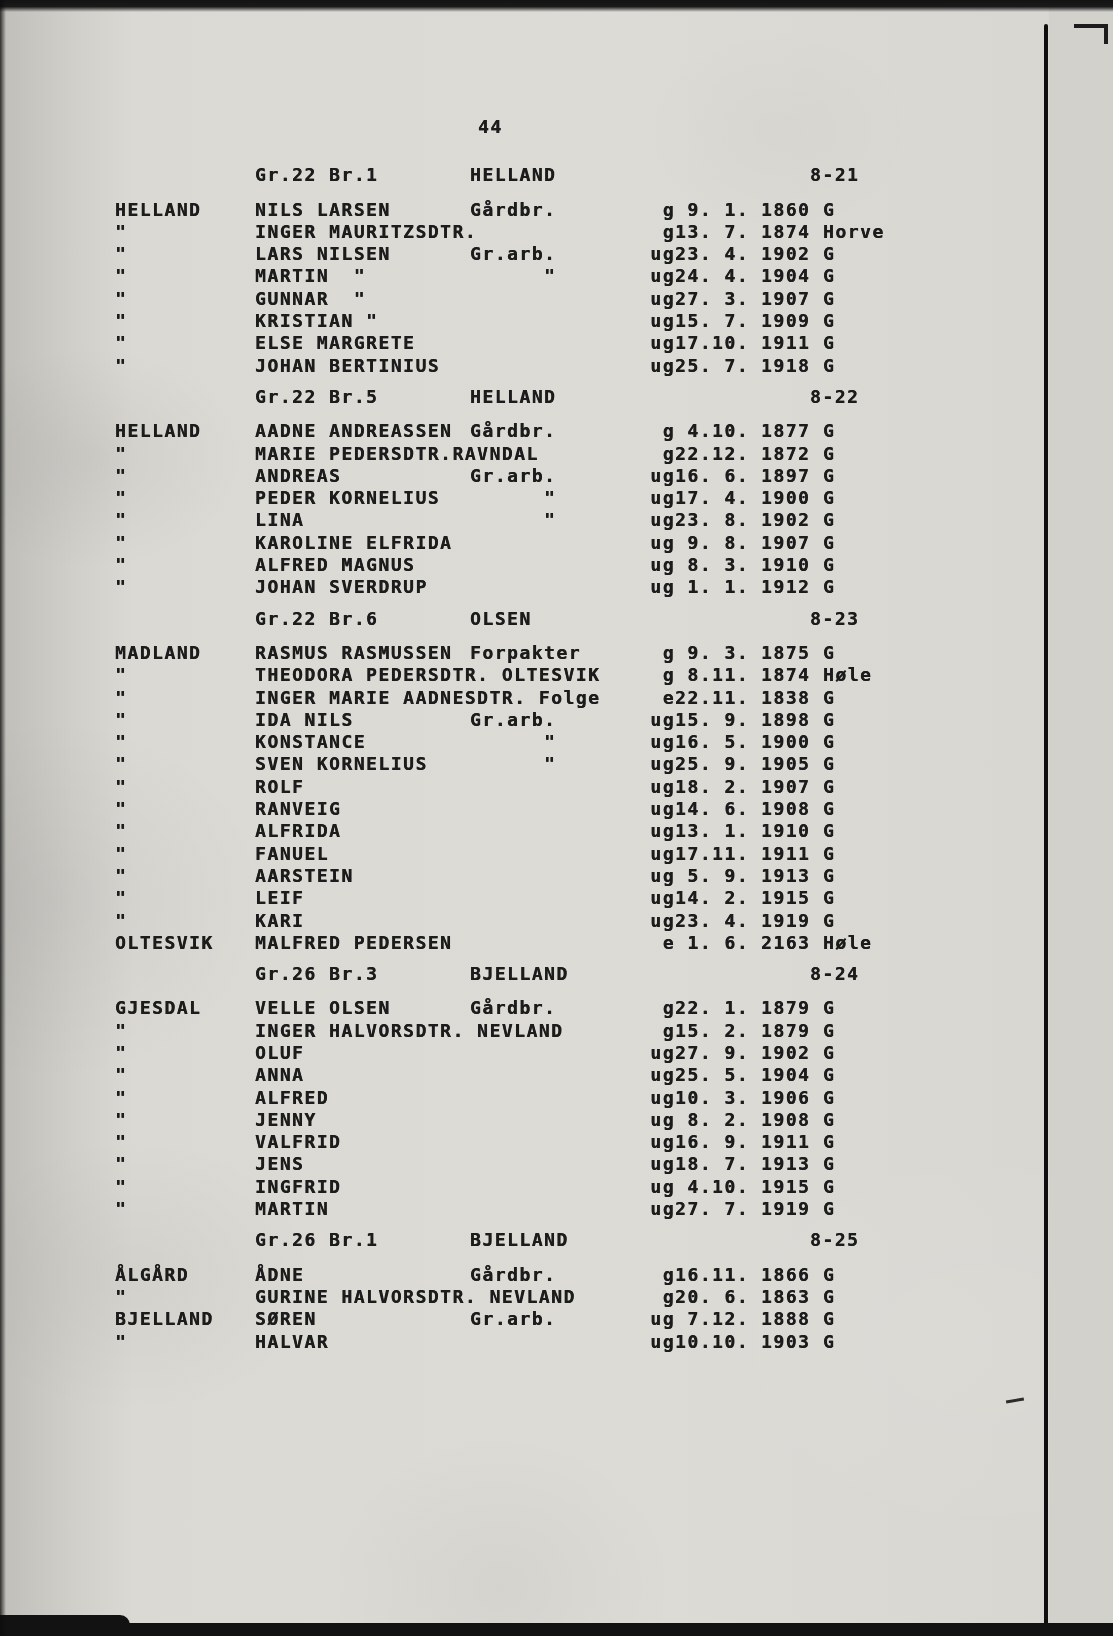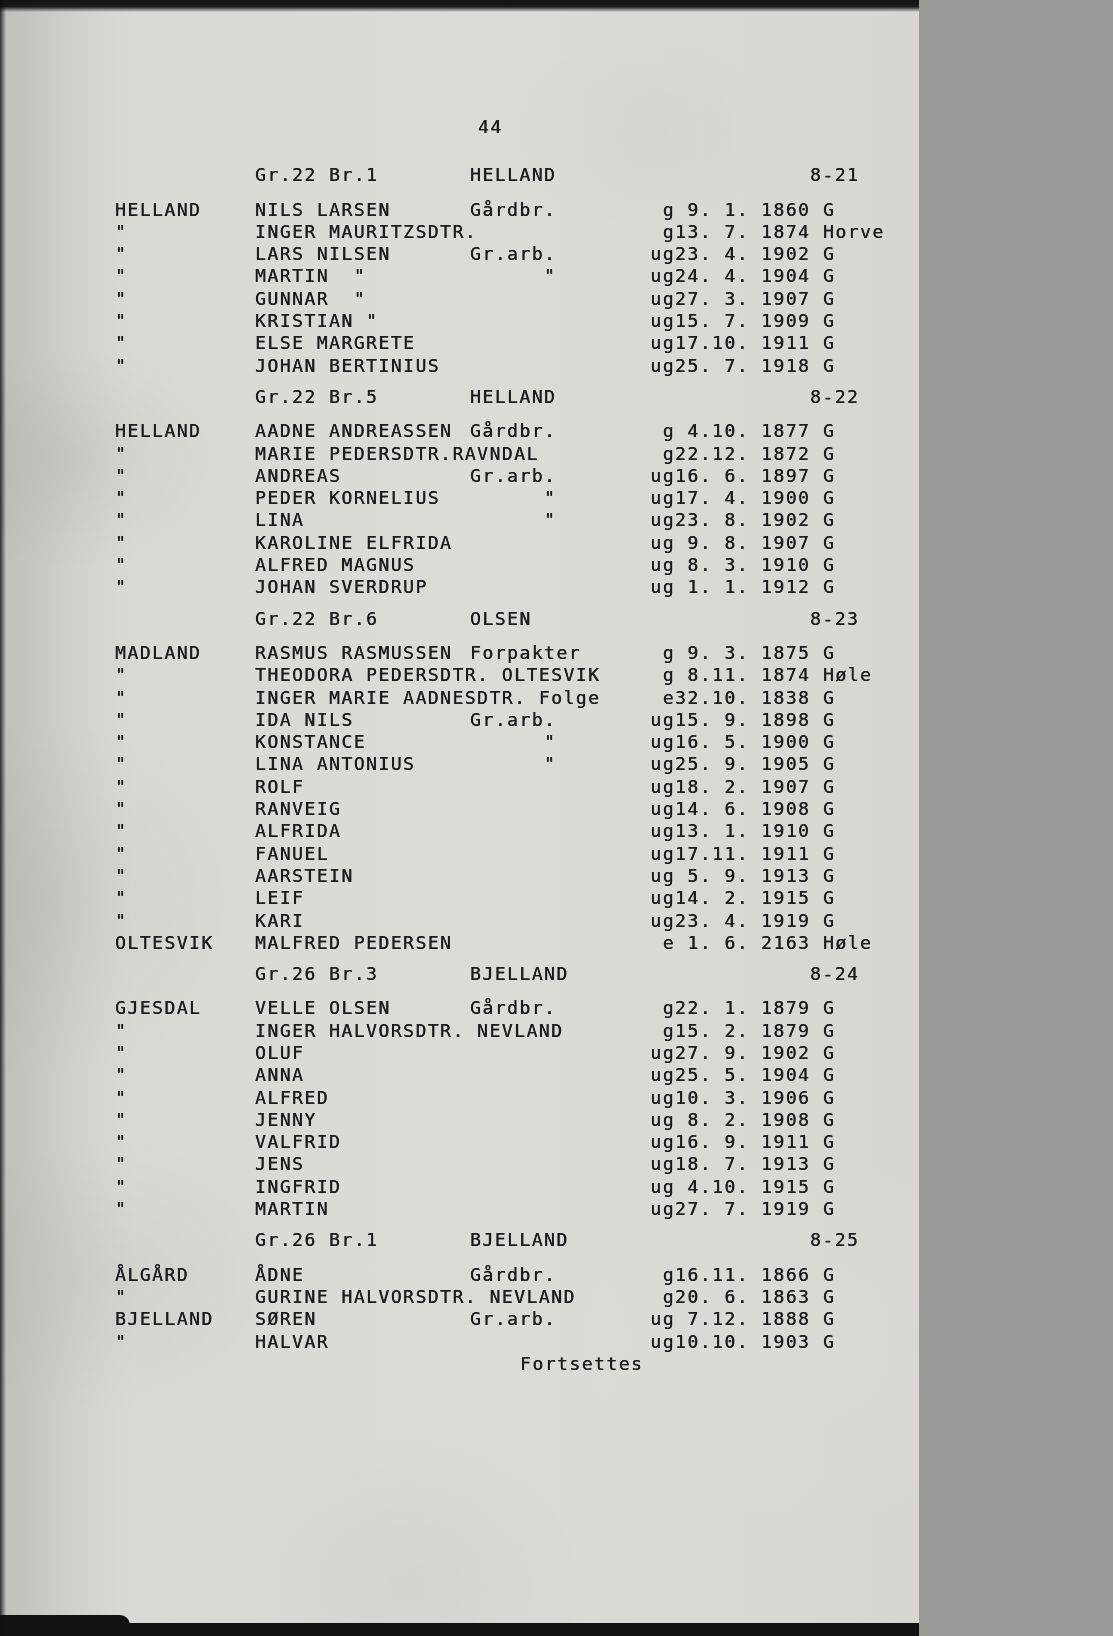--- a/index.html
+++ b/index.html
@@ -2,24 +2,25 @@
 <html><head>
 <meta charset="utf-8">
 <style>
   html, body {
     margin: 0;
     padding: 0;
     background: #9a9a96;
   }
   .scan {
     position: relative;
-    width: 919px;
+    width: 1113px;
     height: 1636px;
     background: linear-gradient(90deg, #d2d1cc 0%, #dad9d4 12%, #dcdbd6 55%, #d7d6d1 100%);
     overflow: hidden;
+    font-weight: bold;
   }
   
   .paper-texture {
     position: absolute;
     inset: 0;
     background:
       radial-gradient(220px 160px at 8% 28%, rgba(0,0,0,0.05), transparent 70%),
       radial-gradient(300px 260px at 5% 55%, rgba(0,0,0,0.045), transparent 70%),
       radial-gradient(260px 200px at 12% 78%, rgba(0,0,0,0.04), transparent 70%),
       radial-gradient(420px 320px at 88% 82%, rgba(255,255,255,0.06), transparent 70%),
@@ -350,21 +351,21 @@
     <span class="c-date"> 8.11.</span>
     <span class="c-year">1874</span>
     <span class="c-place">Høle</span>
   </div>
 
   <div class="row person-row">
     <span class="c-res">"</span>
     <span class="c-name">INGER MARIE AADNESDTR. Folge</span>
     <span class="c-occ"></span>
     <span class="c-status">e</span>
-    <span class="c-date">32.10.</span>
+    <span class="c-date">22.11.</span>
     <span class="c-year">1838</span>
     <span class="c-place">G</span>
   </div>
 
   <div class="row person-row">
     <span class="c-res">"</span>
     <span class="c-name">IDA NILS</span>
     <span class="c-occ">Gr.arb.</span>
     <span class="c-status">ug</span>
     <span class="c-date">15. 9.</span>
@@ -377,21 +378,21 @@
     <span class="c-name">KONSTANCE</span>
     <span class="c-occ">      "</span>
     <span class="c-status">ug</span>
     <span class="c-date">16. 5.</span>
     <span class="c-year">1900</span>
     <span class="c-place">G</span>
   </div>
 
   <div class="row person-row">
     <span class="c-res">"</span>
-    <span class="c-name">LINA ANTONIUS</span>
+    <span class="c-name">SVEN KORNELIUS</span>
     <span class="c-occ">      "</span>
     <span class="c-status">ug</span>
     <span class="c-date">25. 9.</span>
     <span class="c-year">1905</span>
     <span class="c-place">G</span>
   </div>
 
   <div class="row person-row">
     <span class="c-res">"</span>
     <span class="c-name">ROLF</span>
@@ -627,15 +628,14 @@
     <span class="c-name">HALVAR</span>
     <span class="c-occ"></span>
     <span class="c-status">ug</span>
     <span class="c-date">10.10.</span>
     <span class="c-year">1903</span>
     <span class="c-place">G</span>
   </div>
 </div>
   </section>
 </div>
-    <div class="footer-note">Fortsettes</div>
   </div>
 </div>
 
 </body></html>

